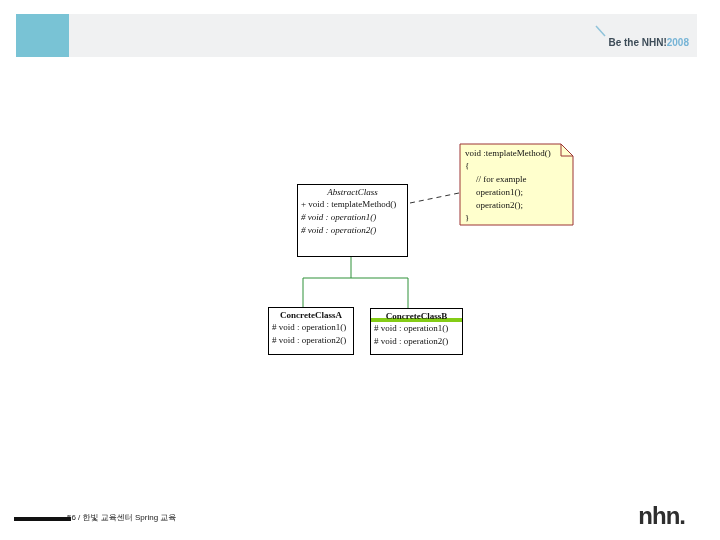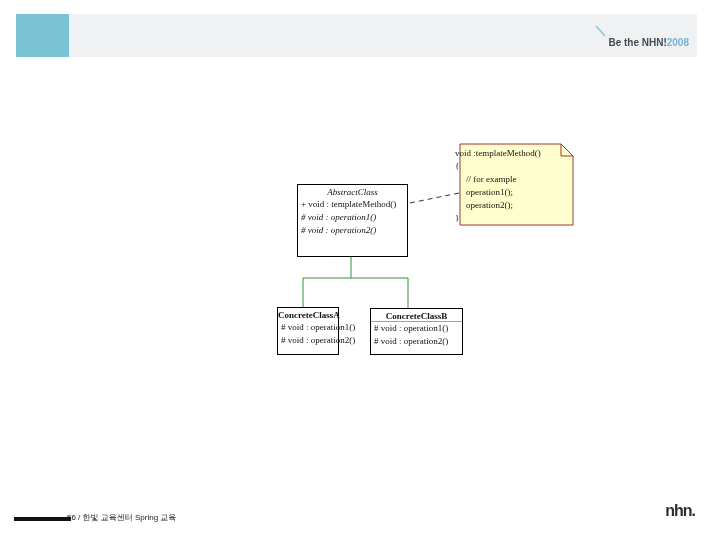--- a/index.html
+++ b/index.html
@@ -16,38 +16,38 @@
 
   
   svg.overlay { position:absolute; left:0; top:0; width:720px; height:540px; pointer-events:none; }
 
   
   .uml-box { position:absolute; background:#ffffff; border:1px solid #000;
              font-family:"Liberation Serif", serif; font-size:9px; color:#111;
              line-height:13px; }
   .uml-title { text-align:center; font-style:italic; height:13px; padding-top:1px; }
   .uml-title.bold { font-style:normal; font-weight:bold; }
-  .uml-title.sep { border-bottom:1px solid #84cc16;text-align:center; }
+  .uml-title.sep { border-bottom:4px solid #84cc16;text-align:center; }
   .uml-m { padding-left:3px; white-space:nowrap; }
   .uml-m.italic { font-style:italic; }
 
   #abstract-class { left:297px; top:184px; width:111px; height:73px; }
-  #concrete-a     { left:277px; top:307px; width:62px;  height:48px; }
+  #concrete-a     { left:268px; top:307px; width:86px;  height:48px; }
   #concrete-b     { left:370px; top:308px; width:93px;  height:47px; }
 
   
-  .note-text { position:absolute; left:455px; top:147px; width:104px;
+  .note-text { position:absolute; left:465px; top:147px; width:104px;
                font-family:"Liberation Serif", serif; font-size:9px; color:#111;
                line-height:13px; }
   .note-text .ind { padding-left:11px; }
 
   
   .footer-rule { position:absolute; left:14px; top:517px; width:57px; height:4px; background:#111; }
   .footer-text { position:absolute; left:67px; top:512px; font-size:8px; color:#1a1a1a; white-space:nowrap; }
-  .nhn-logo    { position:absolute; right:25px; top:502px; font-size:16px; font-weight:800;
+  .nhn-logo    { position:absolute; right:35px; top:502px; font-size:24px; font-weight:800;
                  letter-spacing:-1px; color:#2e2e2e; }
 </style>
 </head>
 <body>
 
 <div id="slide">
 
   <div class="hdr-square" style="background: rgb(121, 195, 213);"></div>
   <div class="hdr-bar" style="background: rgb(240, 241, 242);"></div>
   <div class="brand">

